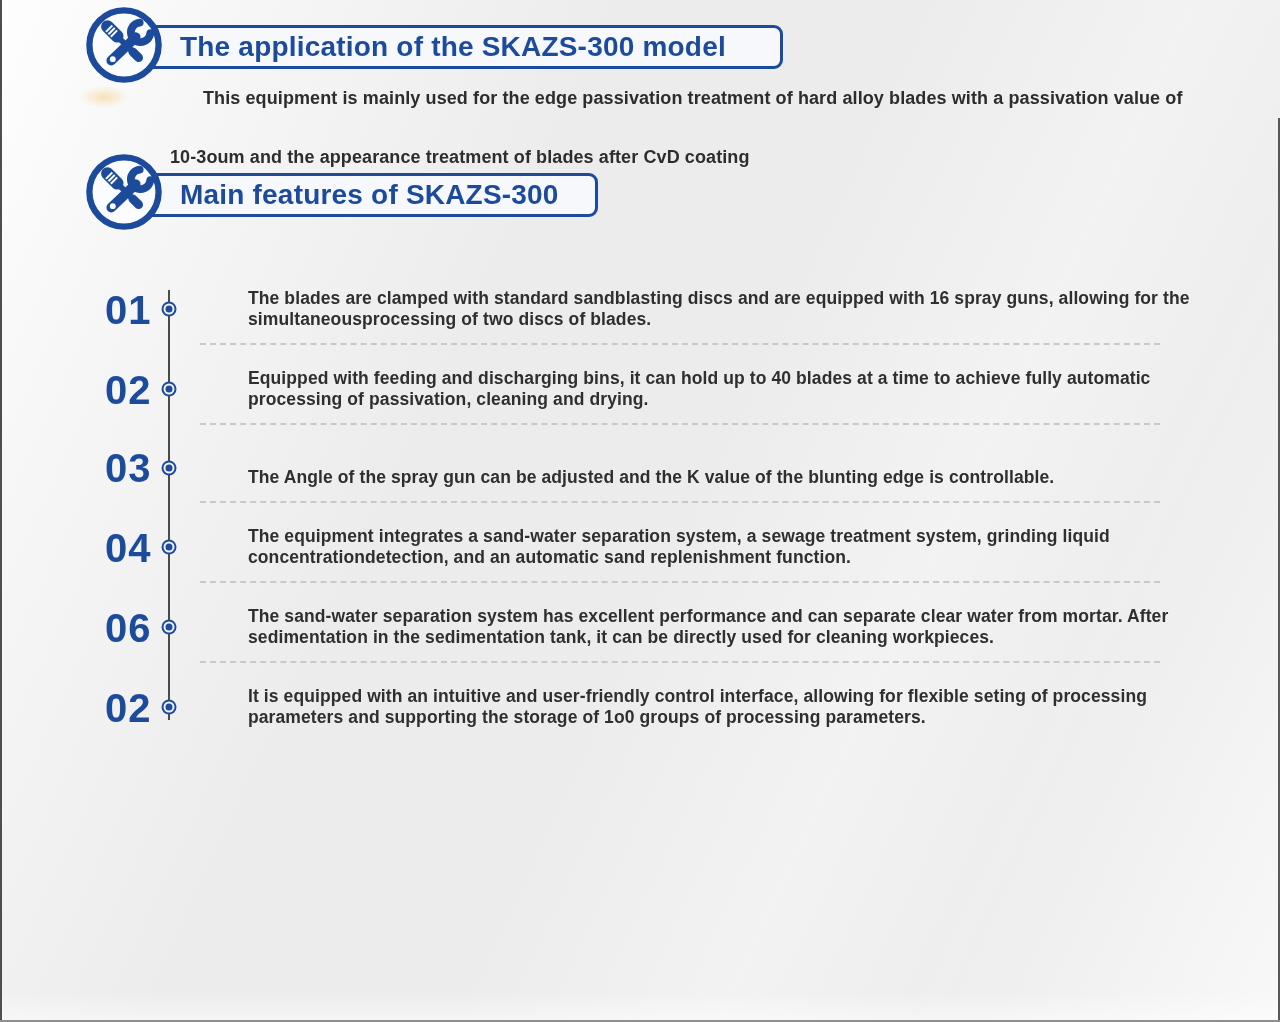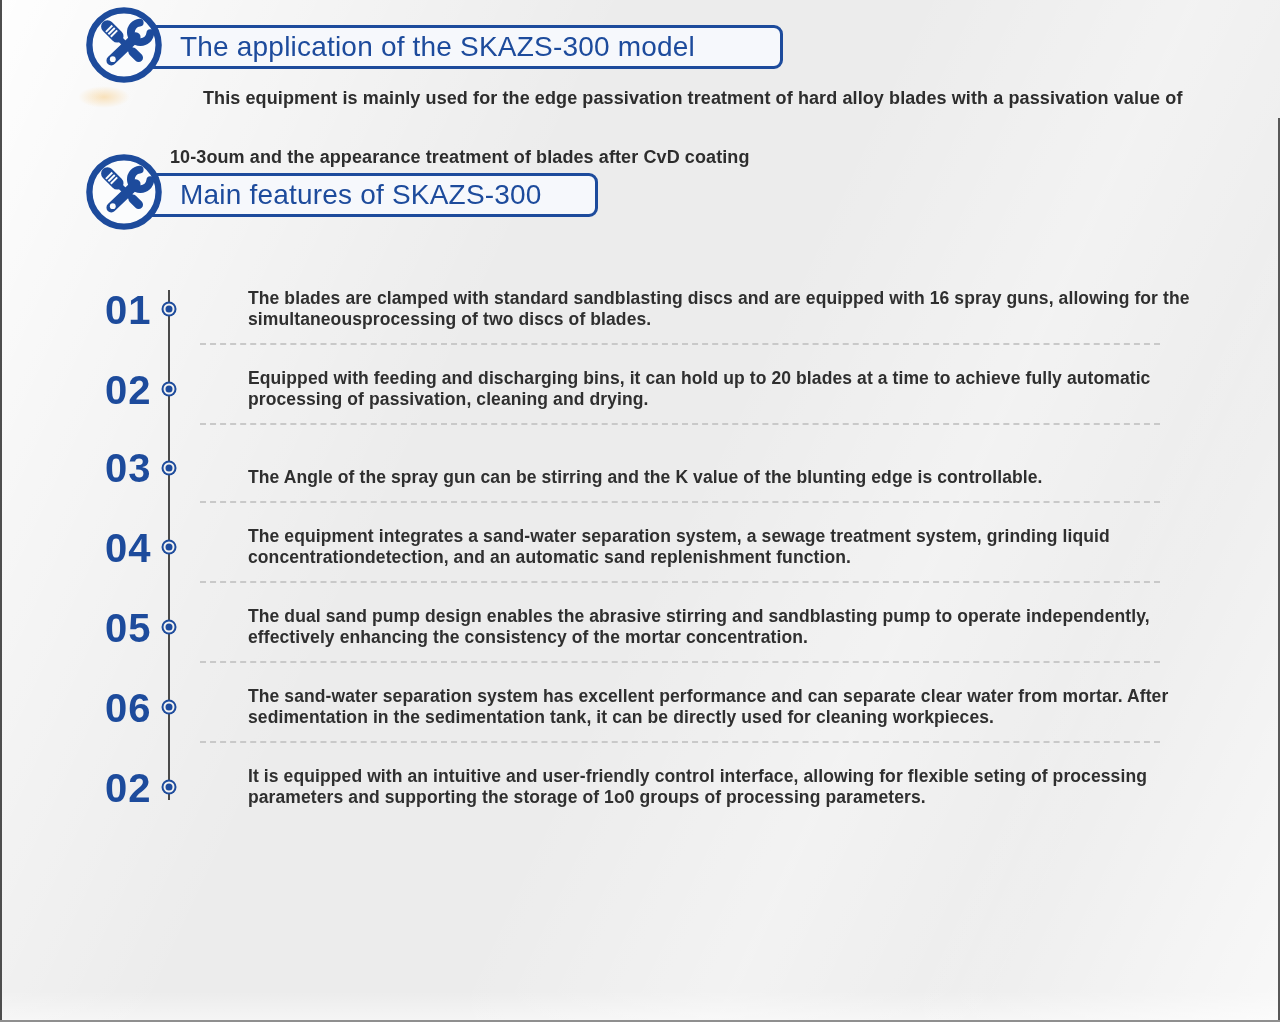--- a/index.html
+++ b/index.html
@@ -28,21 +28,21 @@
     background:radial-gradient(ellipse at center, rgba(248,186,84,0.38), rgba(248,186,84,0) 70%);
   }
 
   
   .head-box {
     position:absolute; z-index:1;
     border:3px solid #1d4b9c; border-radius:9px;
     background:#f6f8fc;
     display:flex; align-items:center;
     padding-left:48px; box-sizing:border-box;
-    color:#1d4b9c; font-weight:normal; font-size:28px;
+    color:#1d4b9c; font-weight:bold; font-size:28px;
     letter-spacing:0.2px; white-space:nowrap;
   }
   .head-icon { position:absolute; z-index:2; width:78px; height:78px; }
   .head-box--app  { left:129px; top:25px;  width:654px; height:44px; }
   .head-icon--app { left:85px;  top:6px;  }
   .head-box--feat  { left:129px; top:173px; width:469px; height:44px; }
   .head-icon--feat { left:85px;  top:153px; }
 
   .desc-line {
     position:absolute; left:170px; z-index:1;
@@ -124,51 +124,43 @@
         <div class="bullet"></div>
         <div class="ftext">The blades are clamped with standard sandblasting discs and are equipped with 16 spray guns, allowing for the simultaneousprocessing of two discs of blades.</div>
       </div>
       <div class="sep"></div>
     </div>
 
     <div class="feature-row">
       <div class="feature-main">
         <div class="num">02</div>
         <div class="bullet"></div>
-        <div class="ftext">Equipped with feeding and discharging bins, it can hold up to 20 blades at a time to achieve fully automatic processing of passivation, cleaning and drying.</div>
+        <div class="ftext">Equipped with feeding and discharging bins, it can hold up to 40 blades at a time to achieve fully automatic processing of passivation, cleaning and drying.</div>
       </div>
       <div class="sep"></div>
     </div>
 
     <div class="feature-row">
       <div class="feature-main">
         <div class="num">03</div>
         <div class="bullet"></div>
-        <div class="ftext">The Angle of the spray gun can be stirring and the K value of the blunting edge is controllable.</div>
+        <div class="ftext">The Angle of the spray gun can be adjusted and the K value of the blunting edge is controllable.</div>
       </div>
       <div class="sep"></div>
     </div>
 
     <div class="feature-row">
       <div class="feature-main">
         <div class="num">04</div>
         <div class="bullet"></div>
         <div class="ftext">The equipment integrates a sand-water separation system, a sewage treatment system, grinding liquid concentrationdetection, and an automatic sand replenishment function.</div>
       </div>
       <div class="sep"></div>
     </div>
 
-    <div class="feature-row">
-      <div class="feature-main">
-        <div class="num">05</div>
-        <div class="bullet"></div>
-        <div class="ftext">The dual sand pump design enables the abrasive stirring and sandblasting pump to operate independently, effectively enhancing the consistency of the mortar concentration.</div>
-      </div>
-      <div class="sep"></div>
-    </div>
 
     <div class="feature-row">
       <div class="feature-main">
         <div class="num">06</div>
         <div class="bullet"></div>
         <div class="ftext">The sand-water separation system has excellent performance and can separate clear water from mortar. After sedimentation in the sedimentation tank, it can be directly used for cleaning workpieces.</div>
       </div>
       <div class="sep"></div>
     </div>
 

